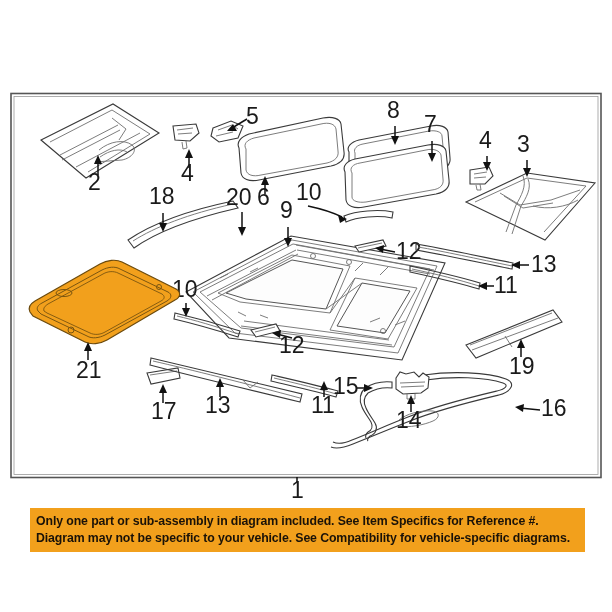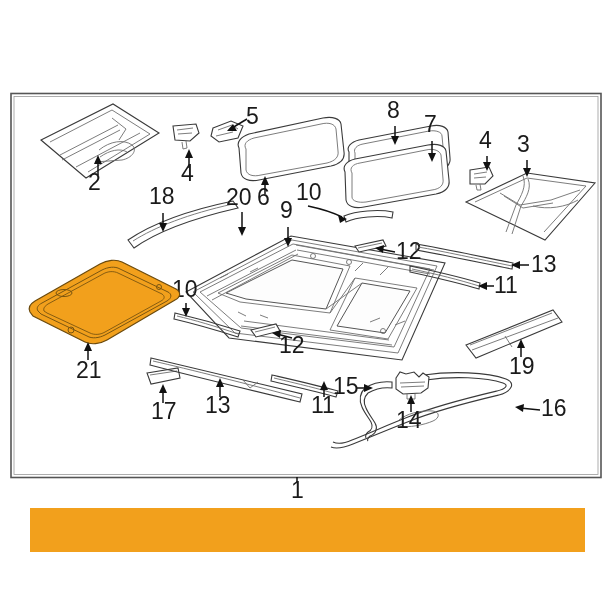--- a/index.html
+++ b/index.html
@@ -339,15 +339,17 @@
     <text class="callout" x="396" y="428">14</text>
 
     <g class="arrow">
       <line x1="297" y1="482" x2="297" y2="477"></line>
     </g>
     <text class="callout" x="291" y="498">1</text>
 
   </svg>
 
   <div id="banner">
+    <div>Only one part or sub-assembly in diagram included. See Item Specifics for Reference #.</div>
+    <div>Diagram may not be specific to your vehicle. See Compatibility for vehicle-specific diagrams.</div>
   </div>
 
 </div>
 
 </body></html>

